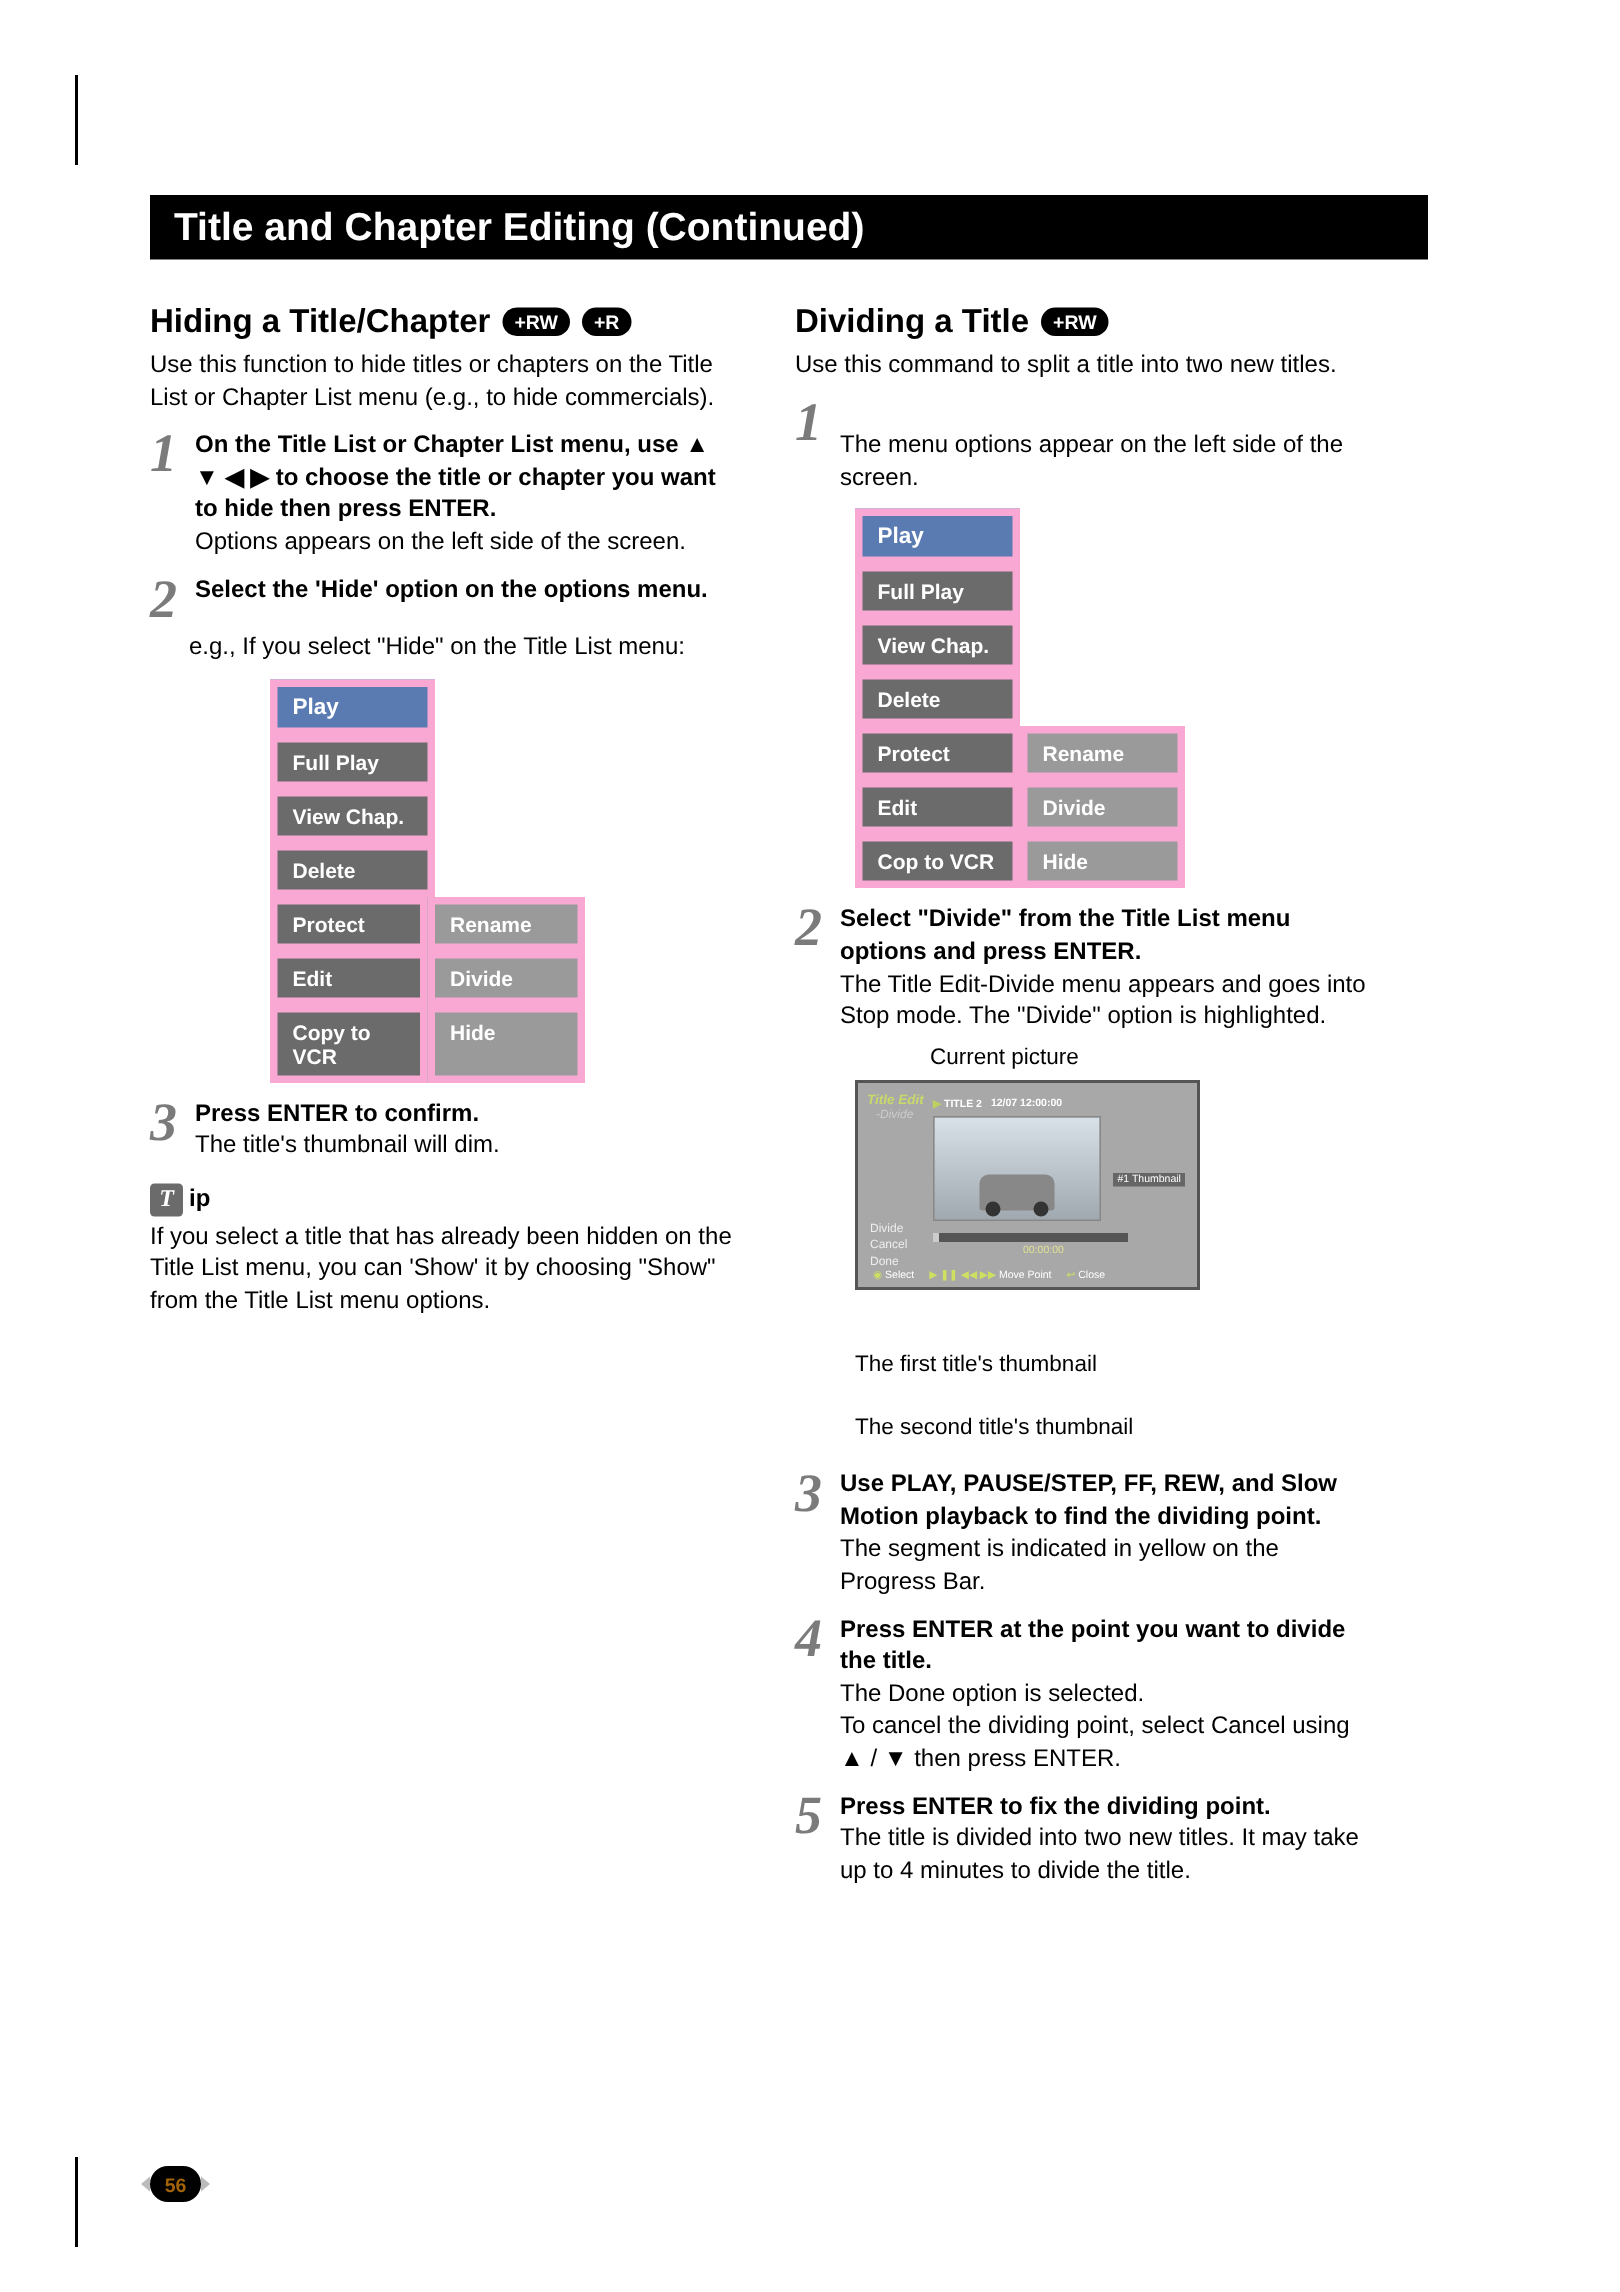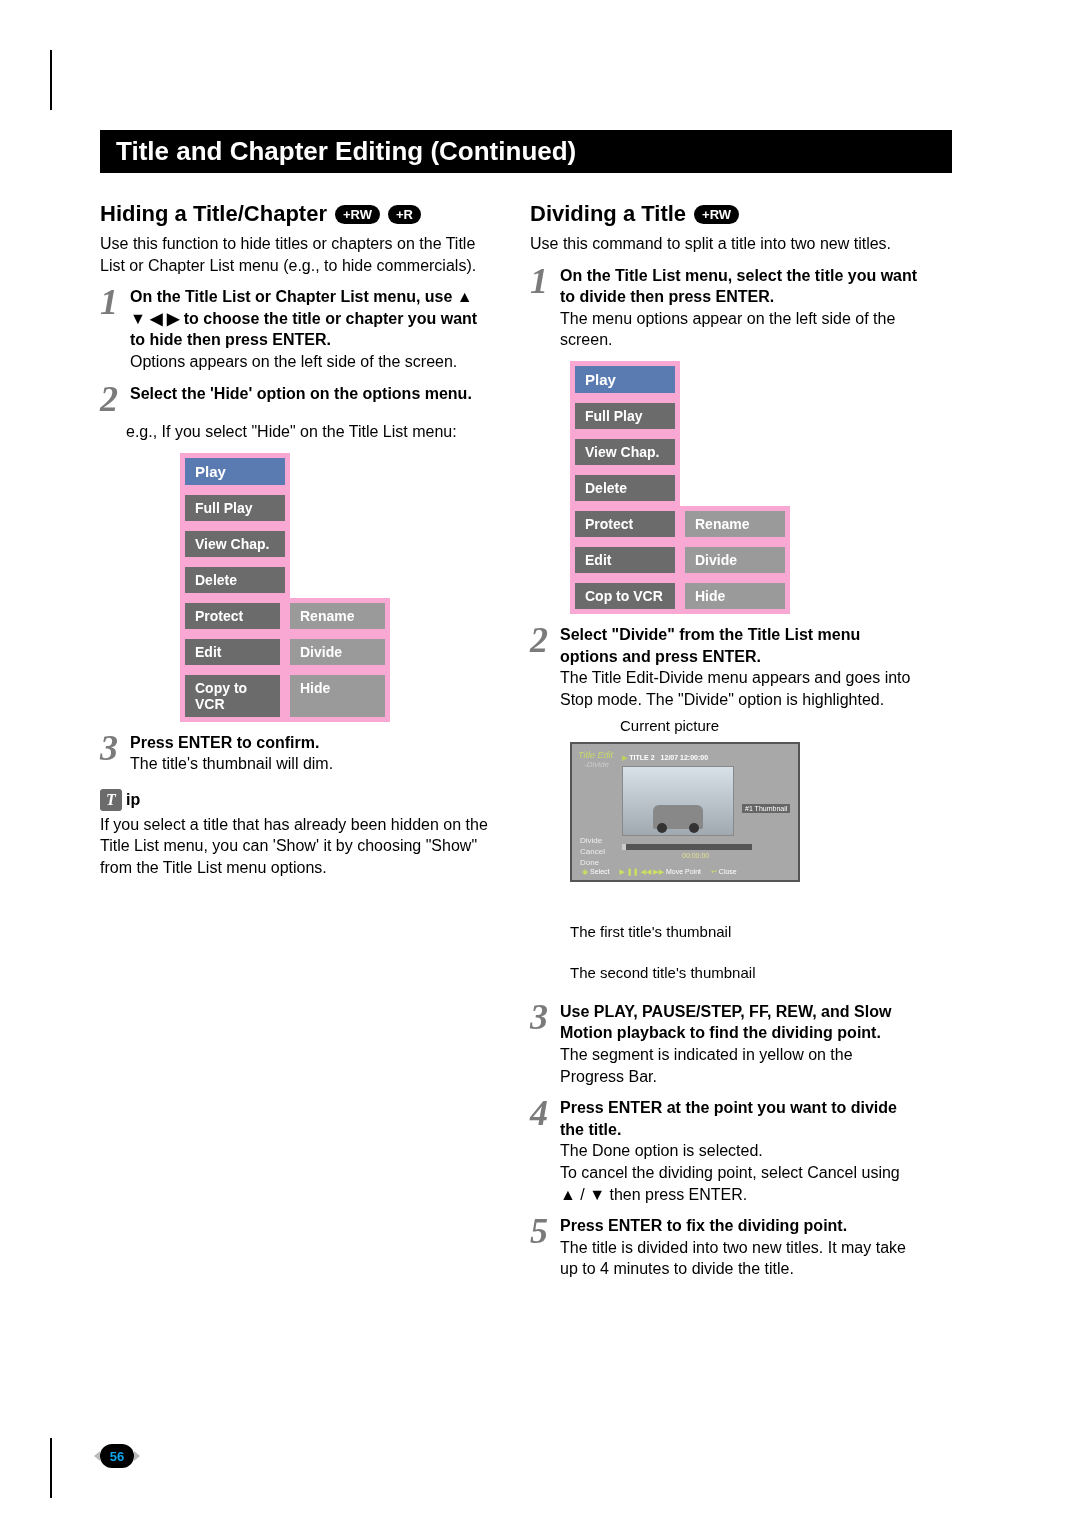--- a/index.html
+++ b/index.html
@@ -79,21 +79,21 @@
     font-style:italic; font-family:Georgia,serif; font-weight:bold;
     border-radius:3px; font-size:16px;
   }
   .tip-label { font-weight:bold; font-size:16px;}
 
   .divide-screen {
     border:2px solid #555; width:230px; background:#a8a8a8;
     margin:6px 0 0 40px; position:relative; padding:6px;
     box-sizing:border-box;
   }
-  .ds-title { color:#c9d96a; font-size:9px; font-style:italic; font-weight:normal;}
+  .ds-title { color:#c9d96a; font-size:9px; font-style:italic; font-weight:bold;}
   .ds-sub { color:#ccc; font-size:8px; font-style:italic; margin-left:6px;}
   .ds-side { position:absolute; left:8px; top:92px; font-size:8px; color:#eee;}
   .ds-side div { margin-bottom:2px;}
   .ds-preview {
     position:absolute; left:50px; top:22px; width:110px; height:68px;
     background:linear-gradient(#d8e0e8,#a0a8b0);
     border:1px solid #888; display:flex; align-items:flex-end; justify-content:center;
   }
   .ds-car {
     width:50px; height:24px; background:#888; border-radius:6px 6px 2px 2px;
@@ -119,21 +119,21 @@
     position:absolute; left:10px; bottom:4px; font-size:7px; color:#fff; display:flex; gap:10px;
   }
   .ds-footer .ic{color:#cfe060;}
 
   .annot { font-size:15px; line-height:1.3; }
   .annot-row { display:flex; gap:10px; margin:6px 0 0 40px; align-items:flex-start;flex-direction:column;}
   .annot-box { width:240px;}
 
   .page-num {
     position:absolute; left:100px; bottom:60px;
-    width:34px; height:24px; background:#000; color:#0ea5e9;
+    width:34px; height:24px; background:#000; color:#a16207;
     border-radius:12px; display:flex; align-items:center; justify-content:center;
     font-size:13px; font-weight:bold;
   }
   .page-num::before, .page-num::after{
     content:''; position:absolute; top:50%; width:0; height:0;
     border-top:5px solid transparent; border-bottom:5px solid transparent;
     transform:translateY(-50%);
   }
   .page-num::before{left:-6px; border-right:6px solid #bbb;}
   .page-num::after{right:-6px; border-left:6px solid #bbb;}
@@ -218,21 +218,21 @@
     <div class="col">
       <div class="section-h">
         <span>Dividing a Title</span>
         <span class="badge">+RW</span>
       </div>
       <div class="body-text">Use this command to split a title into two new titles.</div>
 
       <div class="step">
         <div class="step-num">1</div>
         <div class="step-body">
-          <span class="bold">On the Title List menu, select the title you want to divide then press ENTER.</span><br>
+          <br>
           <span>The menu options appear on the left side of the screen.</span>
         </div>
       </div>
 
       <div class="menu-box wide">
         <div class="menu-row">
             <div class="menu-cell header">Play</div>
           </div>
         <div class="menu-row">
             <div class="menu-cell">Full Play</div>

